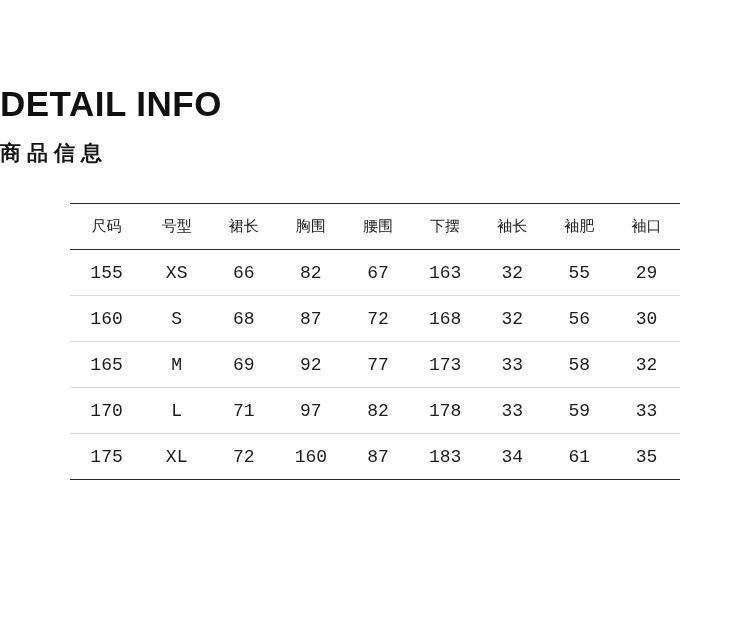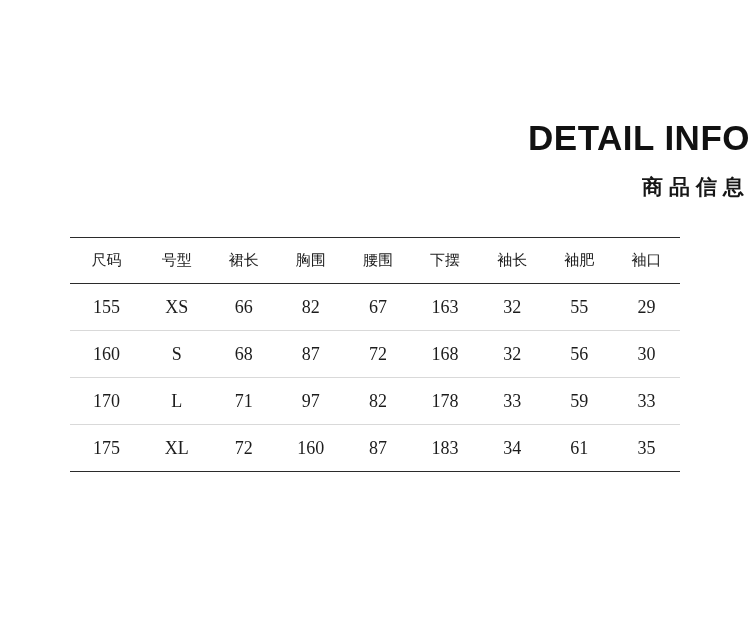--- a/index.html
+++ b/index.html
@@ -14,22 +14,22 @@
     color: #1a1a1a;
     overflow: hidden;
   }
   .page {
     position: relative;
     width: 750px;
     height: 635px;
     box-sizing: border-box;
   }
   .title-block {
-    text-align: right;
-    padding-top: 120px;
+    text-align: left;
+    padding-top: 86px;
   }
   .title-en {
     font-size: 35px;
     font-weight: 800;
     letter-spacing: 0.5px;
     color: #111111;
     line-height: 1.05;
     font-family: "Liberation Sans", sans-serif;
   }
   .title-cn {
@@ -49,21 +49,21 @@
     width: 100%;
     border-collapse: collapse;
     table-layout: fixed;
   }
   table.size-table th,
   table.size-table td {
     text-align: center;
     font-size: 15px;
     font-weight: 400;
     color: #1c1c1c;
-    font-family: Liberation Serif, serif;
+    font-family: Liberation Mono, monospace;
   }
   table.size-table thead th {
     padding: 13px 0 13px 0;
     border-top: 1.5px solid #2b2b2b;
     border-bottom: 1.5px solid #2b2b2b;
     font-size: 15px;
     font-weight: 400;
   }
   table.size-table tbody td {
     padding: 13px 0 12px 0;
@@ -140,20 +140,31 @@
           <td>S</td>
           <td>68</td>
           <td>87</td>
           <td>72</td>
           <td>168</td>
           <td>32</td>
           <td>56</td>
           <td>30</td>
         </tr>
         <tr>
+          <td>165</td>
+          <td>M</td>
+          <td>69</td>
+          <td>92</td>
+          <td>77</td>
+          <td>173</td>
+          <td>33</td>
+          <td>58</td>
+          <td>32</td>
+        </tr>
+        <tr>
           <td>170</td>
           <td>L</td>
           <td>71</td>
           <td>97</td>
           <td>82</td>
           <td>178</td>
           <td>33</td>
           <td>59</td>
           <td>33</td>
         </tr>

